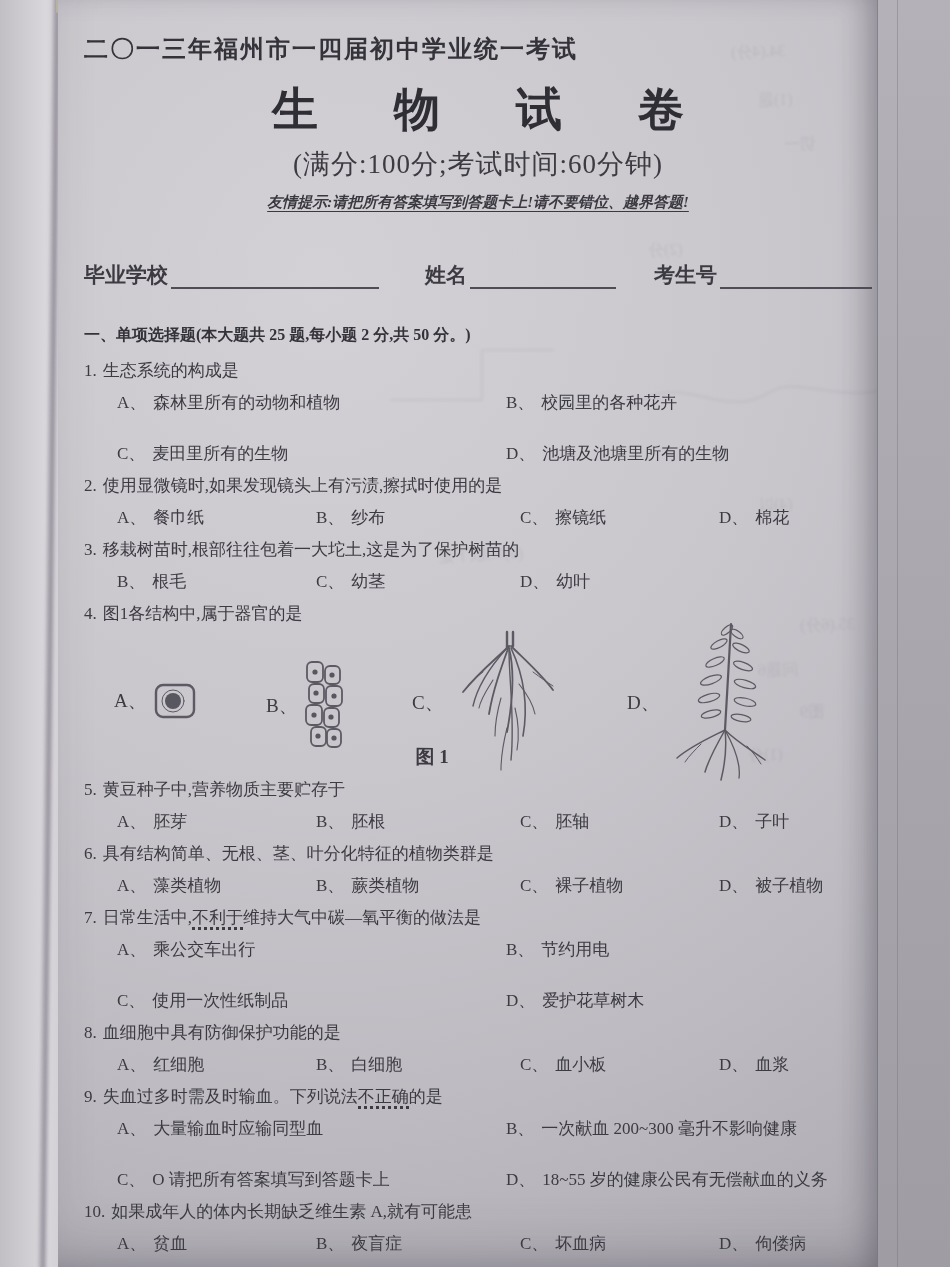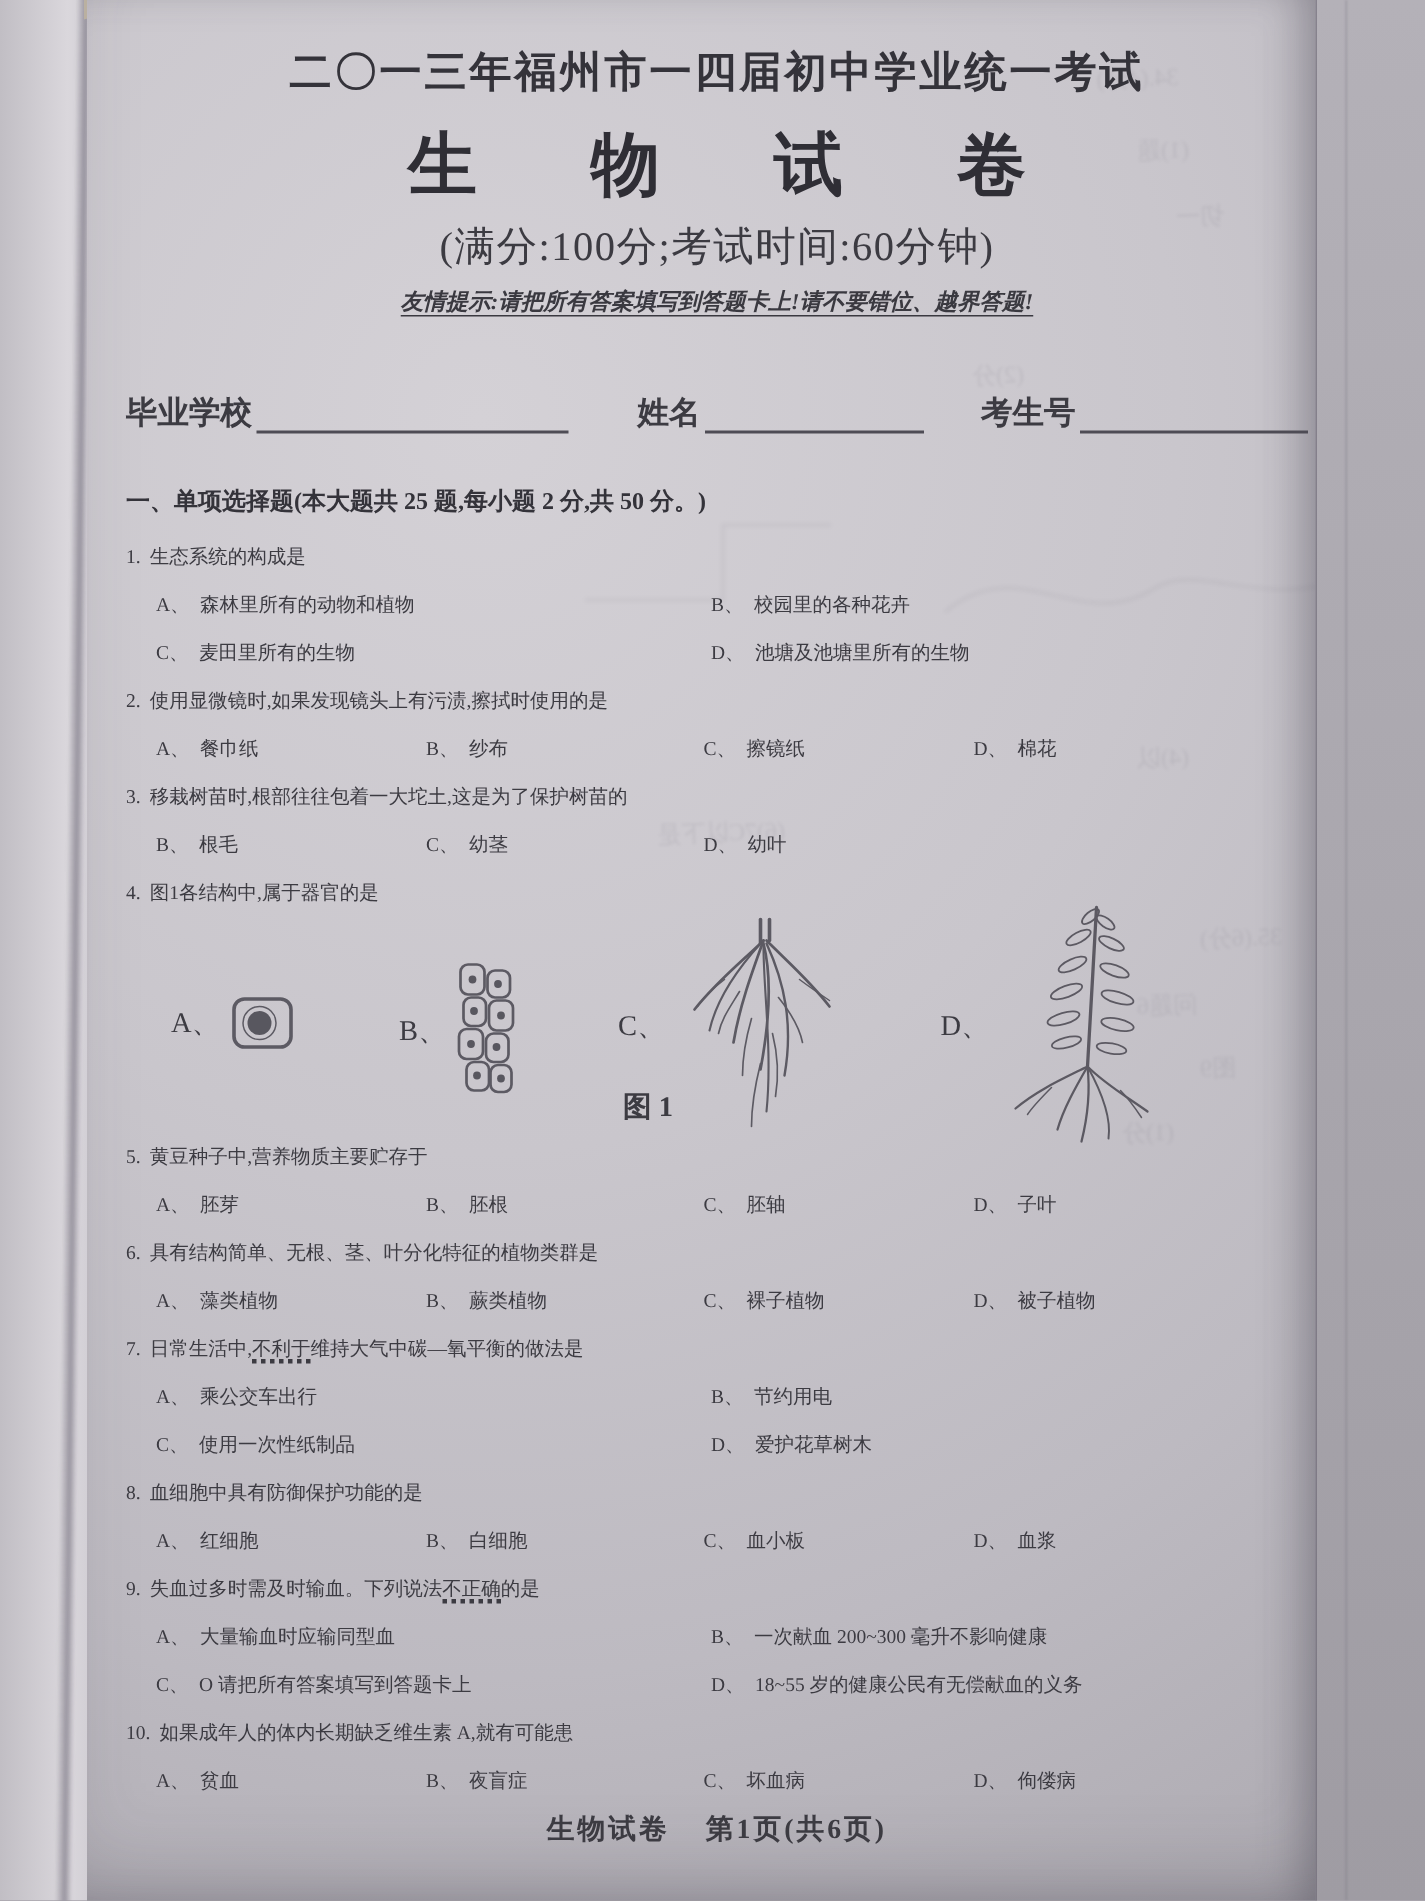--- a/index.html
+++ b/index.html
@@ -22,39 +22,39 @@
   .page{position:absolute;left:58px;top:0;width:820px;height:1267px;
     background:radial-gradient(ellipse 135% 92% at 32% 22%,#d4d1d6 0%,#c9c6cc 42%,#bdbac1 72%,#adaab1 100%);
     box-shadow:inset -20px 0 30px -12px rgba(58,54,68,.38),inset 0 -34px 55px -22px rgba(58,54,68,.25);}
   .right-strip{position:absolute;right:0;top:0;width:72px;height:100%;
     background:linear-gradient(to bottom,#b4b1b8,#9f9ca3);
     border-left:1px solid rgba(96,91,106,.55);}
   .right-strip:after{content:"";position:absolute;left:19px;top:0;width:1px;height:100%;
     background:rgba(110,105,120,.35);filter:blur(.7px);}
   .content{position:absolute;left:26px;right:6px;top:0;color:#3c3b42;filter:blur(.3px);}
 
-  .title1{margin-top:30px;text-align:center;font-size:28px;font-weight:bold;letter-spacing:2px;line-height:38px;color:#34333a;}
+  .title1{margin-top:30px;font-size:24px;font-weight:bold;letter-spacing:2px;line-height:38px;color:#34333a;}
   .title2{margin-top:14px;text-align:center;font-size:46px;font-weight:bold;line-height:56px;
     letter-spacing:76px;text-indent:76px;color:#2f2e35;}
   .score-line{margin-top:14px;text-align:center;font-size:27px;line-height:25px;letter-spacing:1px;}
   .notice{margin-top:12px;text-align:center;font-size:15px;line-height:26px;font-weight:bold;font-style:italic;
     text-decoration:underline;text-underline-offset:4px;color:#3a3940;}
   .fields{display:flex;align-items:flex-end;margin-top:46px;font-size:21px;font-weight:bold;line-height:28px;}
   .fields .flabel{white-space:nowrap;margin-right:3px;}
   .fline{border-bottom:2px solid #4e4c55;height:24px;}
   .fline.school{width:208px;margin-right:46px;}
   .fline.name{width:146px;margin-right:38px;}
   .fline.id{flex:1;}
   .section-header{margin-top:32px;font-size:16px;font-weight:bold;line-height:28px;color:#34333a;}
 
-  .questions{font-size:13px;}
+  .questions{font-size:17px;}
   #questions-a{margin-top:6px;}
   .q-line{line-height:32px;white-space:nowrap;}
   .q-num{margin-right:6px;}
-  .opts{margin-left:20px;display:grid;}
+  .opts{margin-left:33px;display:grid;gap:19px;}
   .opts.cols-4{grid-template-columns:180px 185px 180px 1fr;}
   .opts.cols-2{grid-template-columns:370px 1fr;}
   .opt-label{margin-right:7px;}
   .emph{border-bottom:3px dotted #3c3b42;}
 
   
   .figure{position:relative;height:104px;margin:6px 0 34px 0;}
   .fig-item{position:absolute;display:flex;align-items:center;gap:5px;}
   .fig-a{left:30px;top:44px;}
   .fig-b{left:182px;top:24px;}

